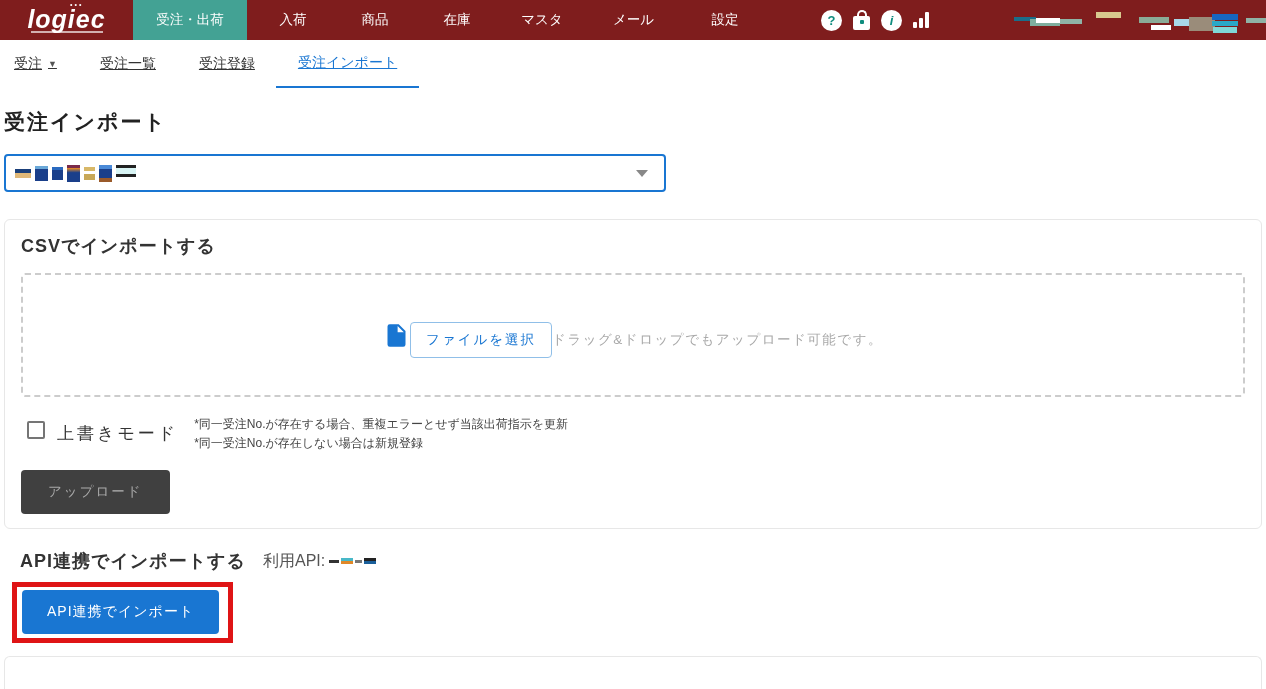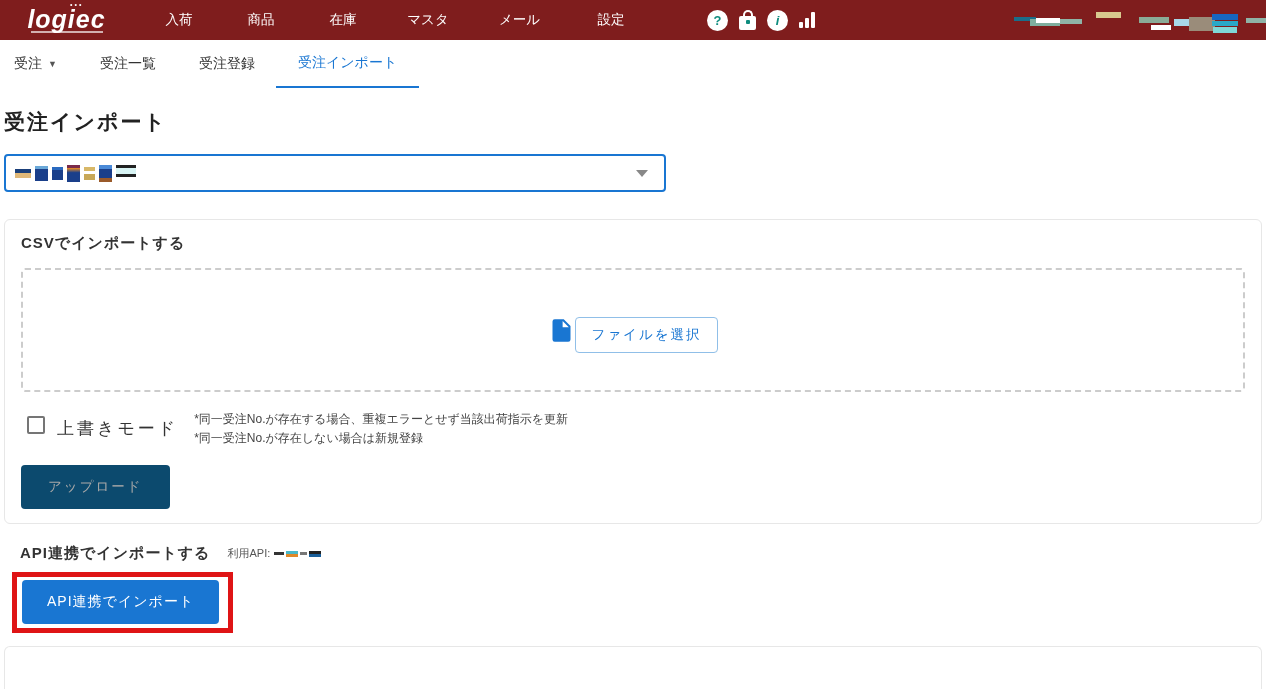--- a/index.html
+++ b/index.html
@@ -23,66 +23,69 @@
   .bag::before { content:""; position:absolute; top:-6px; left:3.5px; width:6px; height:8px; border:2.5px solid #fff; border-bottom:none; border-radius:5px 5px 0 0; }
   .bag::after { content:""; position:absolute; top:4px; left:6.5px; width:4px; height:4px; background:#0e8c7e; border-radius:1px; }
   .stats { display:flex; align-items:flex-end; gap:2.5px; height:16px; }
   .stats i { display:block; width:3.5px; background:#fff; border-radius:1px; }
   .stats i:nth-child(1){height:6px;} .stats i:nth-child(2){height:10px;} .stats i:nth-child(3){height:16px;}
   .redact { position:absolute; top:0; }
   .redact i { position:absolute; display:block; }
 
   
   .tabbar { display:flex; align-items:center; height:48px; padding-left:14px; background:#fff; }
-  .tab { font-size:14px; color:#333; display:flex; align-items:center; cursor:pointer; height:100%; }
+  .tab { font-size:14px; color:#333; display:flex; align-items:center; cursor:pointer; height:100%;text-decoration:underline; }
   .tab .caret { font-size:9px; color:#555; margin-left:6px; }
   .tab + .tab { margin-left:43px;align-items:center; }
   .tab.active { color:#1976d2; border-bottom:2px solid #1976d2; padding:0 22px; margin-left:21px; }
 
   
   .content { padding:14px 4px 0 4px; }
   .page-title { font-size:21px; color:#222; letter-spacing:2px; margin:6px 0 18px 0; }
   .channel-label-box { display:inline-block; border:3px solid #e01212; padding:3px 26px 3px 0; margin-left:-4px; }
   .channel-label { font-size:14px; color:#333; letter-spacing:1px; padding-left:1px; }
   .select-box { position:relative; width:662px; height:38px; border:2px solid #1976d2; border-radius:4px; background:#fff; display:flex; align-items:center; padding:0 14px 0 9px; cursor:pointer; }
   .select-caret { position:absolute; right:16px; top:14px; width:0; height:0; border-left:6px solid transparent; border-right:6px solid transparent; border-top:7px solid #888; }
   .pix { display:flex; align-items:center; gap:4px; }
   .pix b { display:block; }
 
   
   .panel { border:1px solid #e7e7e7; border-radius:6px; margin-top:27px; padding:14px 16px 14px 16px; }
-  .section-heading { font-size:15px; color:#333; letter-spacing:1px; }
+  .section-heading { font-size:18px; color:#333; letter-spacing:1px; }
   .dropzone { margin-top:15px; height:124px; border:2px dashed #ccc; border-radius:4px; display:flex; flex-direction:row; align-items:center; justify-content:center; cursor:pointer; }
   .file-btn { margin-top:9px; background:#fff; border:1px solid #90bfe8; color:#1976d2; font-size:13.5px; letter-spacing:2px; padding:8px 15px; border-radius:4px; cursor:pointer; }
   .drop-hint { margin-top:9px; color:#a9a9a9; font-size:13.5px; letter-spacing:1.5px; }
   .overwrite-row { display:flex; align-items:flex-start; margin:18px 0 0 6px; }
   .checkbox { width:18px; height:18px; border:2px solid #757575; border-radius:2px; background:#fff; margin-top:6px; cursor:pointer; flex:none; }
   .overwrite-label { font-size:17px; color:#333; letter-spacing:3px; margin:7px 0 0 12px; }
   .notes { margin-left:16px; font-size:12px; color:#444; line-height:19px; }
-  .upload-btn { margin-top:17px; background:#0c4a6e; color:#a8a8a8; border:none; border-radius:4px; font-size:13.5px; letter-spacing:2px; padding:13px 27px; cursor:default; }
+  .upload-btn { margin-top:17px; background:#404040; color:#a8a8a8; border:none; border-radius:4px; font-size:13.5px; letter-spacing:2px; padding:13px 27px; cursor:default; }
 
   
   .api-block { margin:20px 0 0 16px; }
   .api-head-row { display:flex; align-items:center; }
-  .api-label { font-size:11px; color:#555; margin-left:17px; display:flex; align-items:center; }
+  .api-label { font-size:16px; color:#555; margin-left:17px; display:flex; align-items:center; }
   .api-annotation { display:inline-block; border:5px solid #df1415; margin:9px 0 0 -8px; padding:3px 9px 4px 5px; }
   .api-btn { background:#1976d2; color:#fff; border:none; border-radius:4px; font-size:14px; letter-spacing:1px; padding:13px 25px; cursor:pointer; }
 
   
   .history-panel { border:1px solid #e7e7e7; border-radius:6px 6px 0 0; border-bottom:none; margin-top:13px; padding:15px 16px 40px 16px; }
 </style>
 </head>
 <body>
 
 <header class="topnav">
   <div class="logo-box">
     <span class="logo-dots">•••</span>
     <span class="logo-text">logiec</span>
     <span class="logo-tagline"></span>
   </div>
+  <div class="nav-item active">
+      <span>受注・出荷</span>
+    </div>
   <div class="nav-item plain" style="margin-left:5px;">
       <span>入荷</span>
     </div>
   <div class="nav-item plain">
       <span>商品</span>
     </div>
   <div class="nav-item plain">
       <span>在庫</span>
     </div>
   <div class="nav-item w90">
@@ -158,20 +161,21 @@
 
   
   <section class="panel">
     <h2 class="section-heading">CSVでインポートする</h2>
 
     <div class="dropzone">
       <svg width="27" height="27" viewBox="0 0 24 24">
         <path fill="#1976d2" d="M14 2H6a2 2 0 0 0-2 2v16a2 2 0 0 0 2 2h12a2 2 0 0 0 2-2V8l-6-6zm-1 7V3.5L18.5 9H13zm-1 3l-4 4h2.5v4h3v-4H16l-4-4z"></path>
       </svg>
       <button class="file-btn">ファイルを選択</button>
+      <div class="drop-hint">ドラッグ&amp;ドロップでもアップロード可能です。</div>
     </div>
 
     <div class="overwrite-row">
       <div class="checkbox"></div>
       <span class="overwrite-label">上書きモード</span>
       <div class="notes">
         <div>*同一受注No.が存在する場合、重複エラーとせず当該出荷指示を更新</div>
         <div>*同一受注No.が存在しない場合は新規登録</div>
       </div>
     </div>

